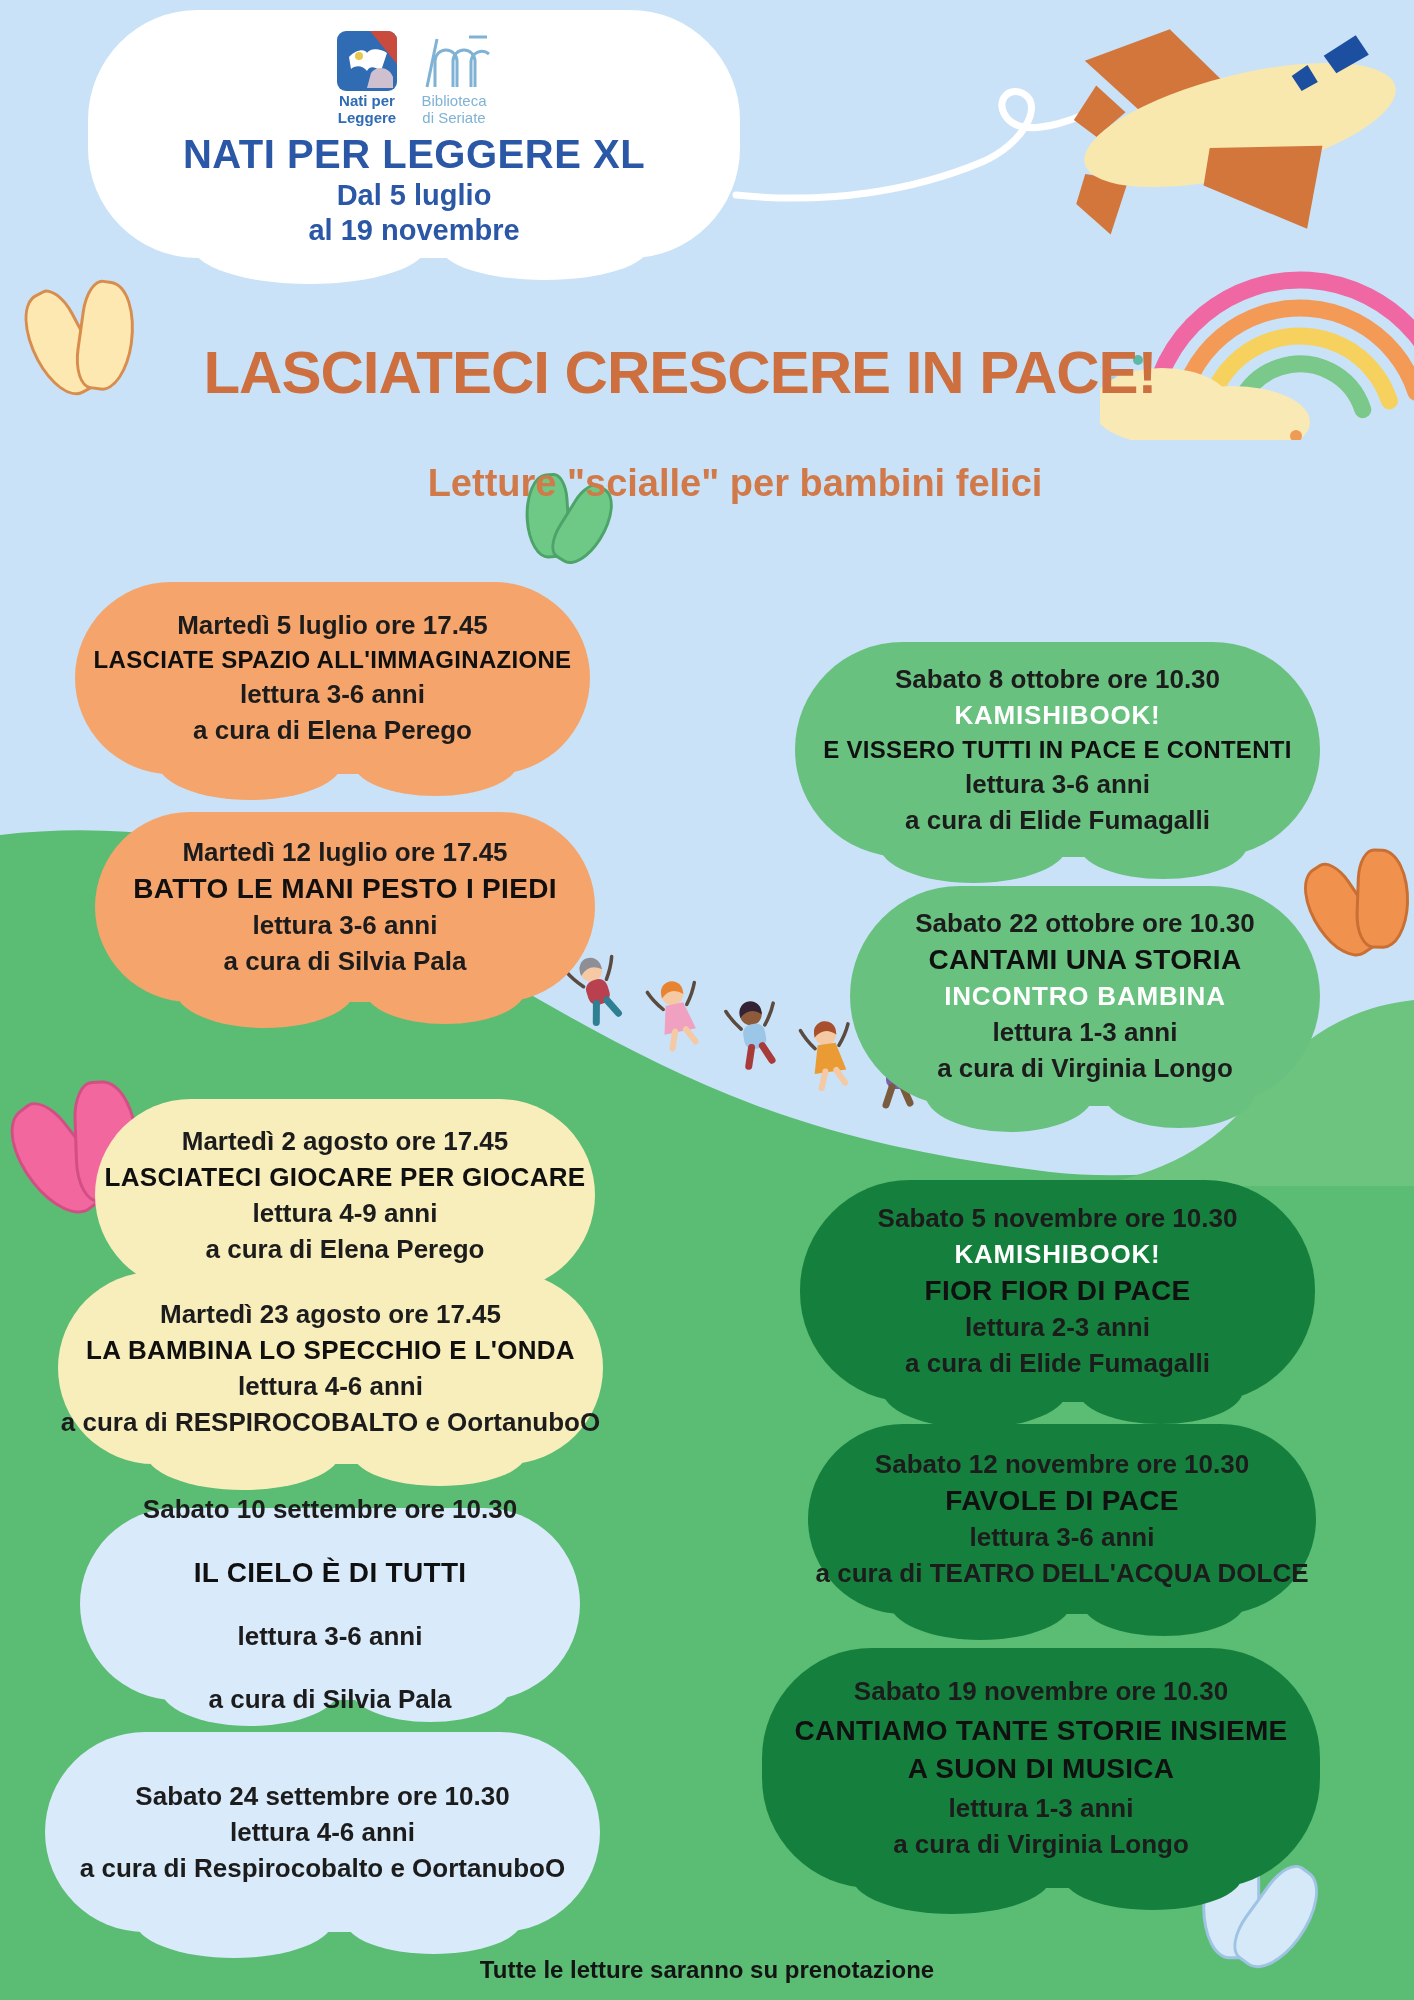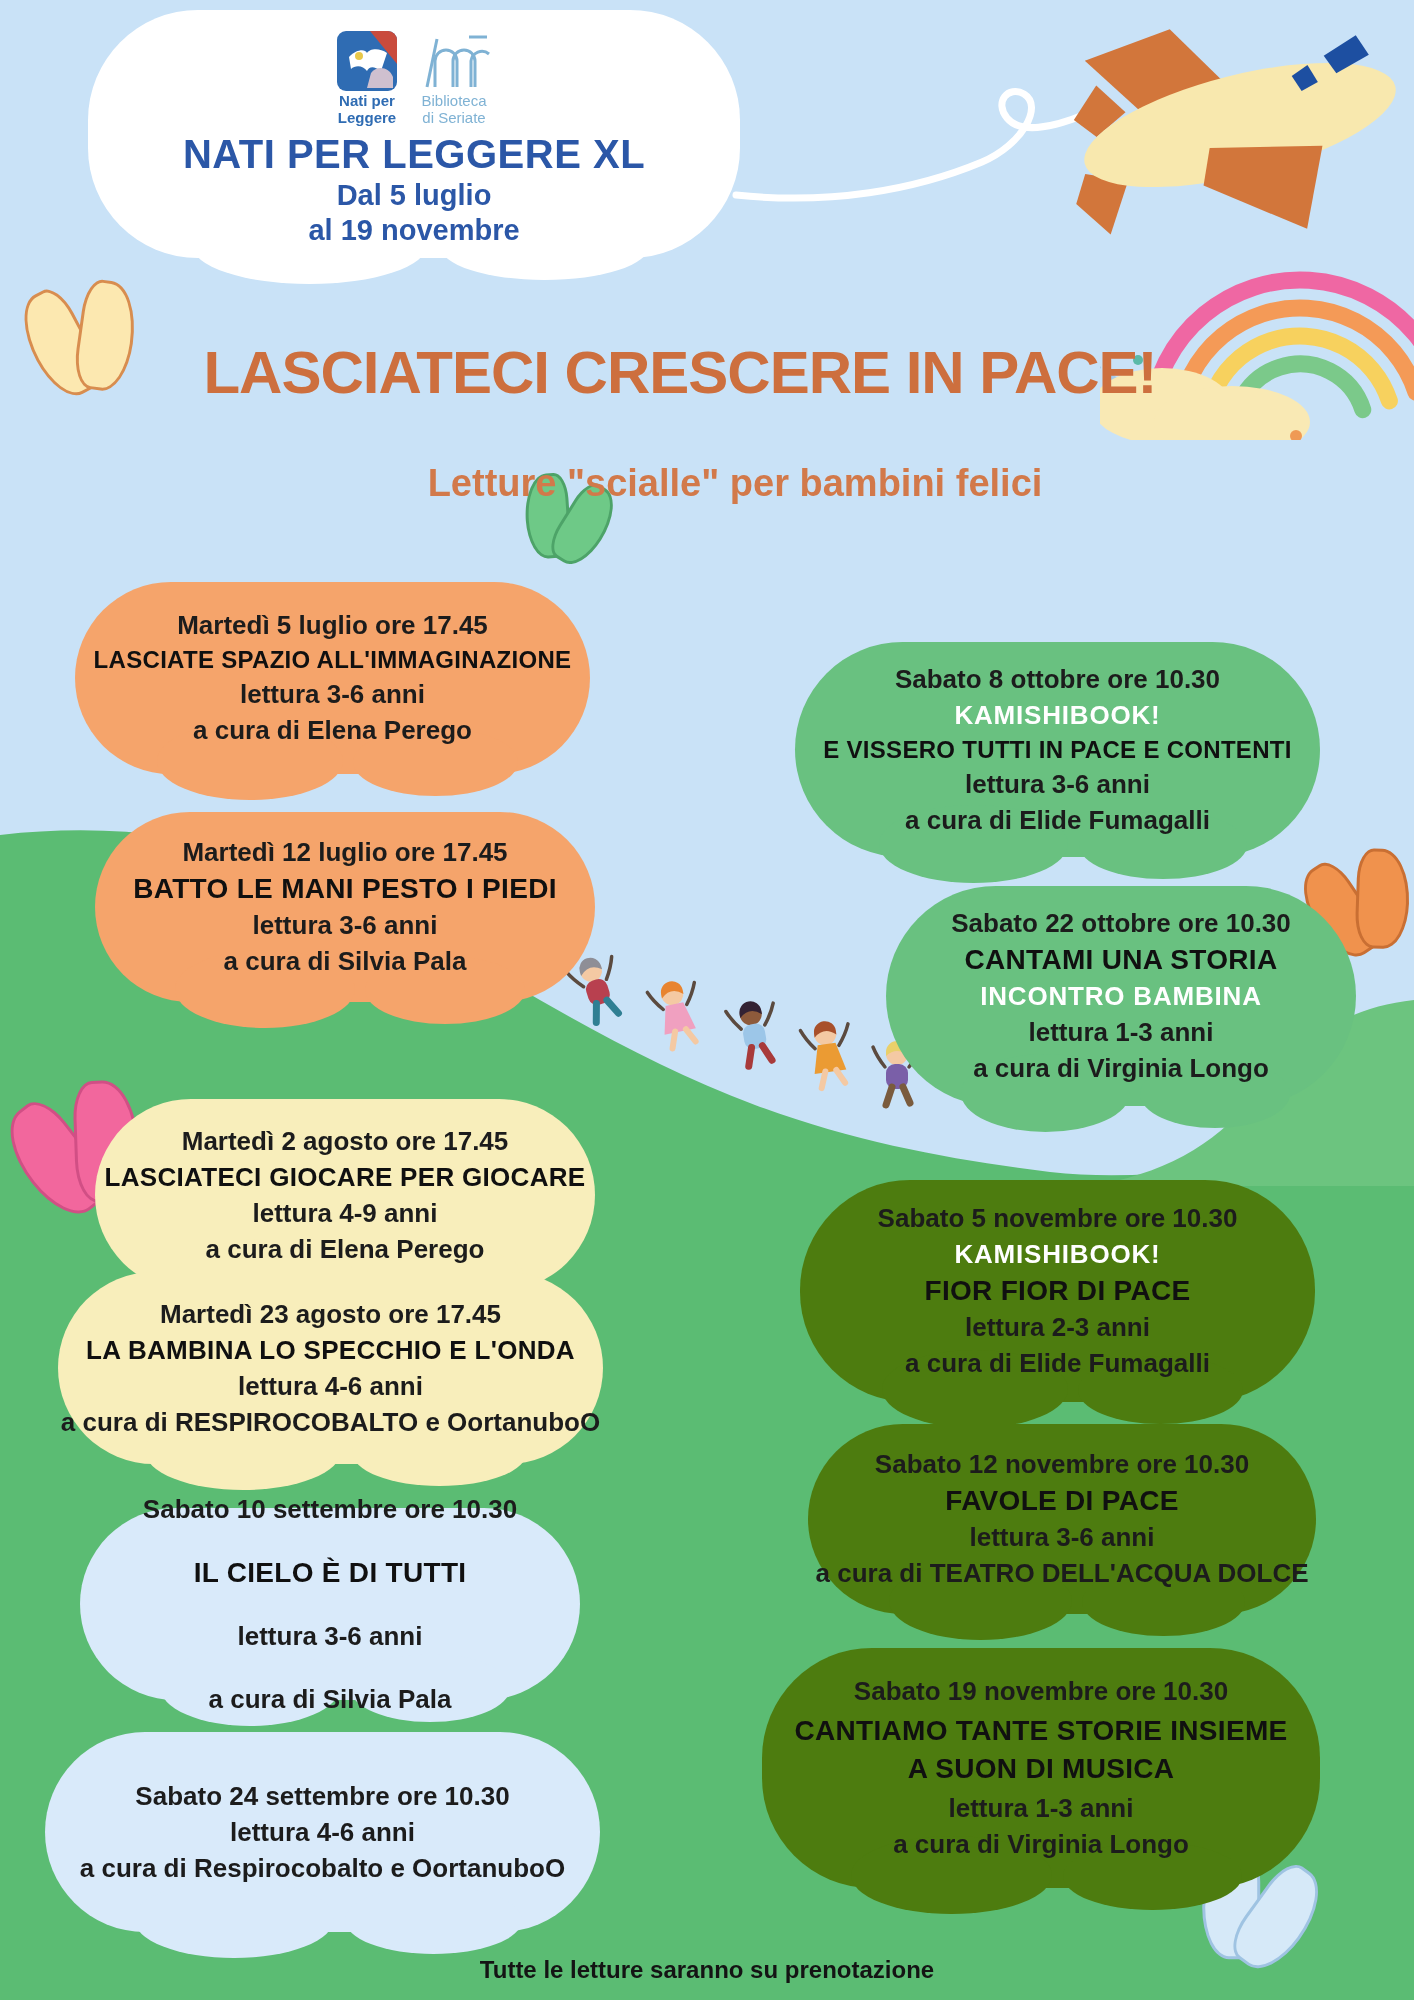--- a/index.html
+++ b/index.html
@@ -21,21 +21,21 @@
   .cloud::before,.cloud::after{
     content:"";position:absolute;background:inherit;border-radius:50%;z-index:-1;
   }
   .cloud::before{width:36%;height:78px;bottom:-26px;left:16%;}
   .cloud::after{width:32%;height:68px;bottom:-22px;right:14%;}
   .c-white {background:#ffffff;}
   .c-orange{background:#f5a46b;}
   .c-yellow{background:#f8eebb;}
   .c-blue  {background:#d9eafa;}
   .c-green {background:#69c180;}
-  .c-pink  {background:#4d7c0f;}
+  .c-pink  {background:#15803d;}
   
   .e-date {font-size:26px;font-weight:700;color:#1c1c1c;white-space:nowrap;}
   .e-title{font-size:28px;font-weight:800;color:#101010;letter-spacing:.3px;white-space:nowrap;}
   .e-title.m{font-size:26px;}
   .e-title.s{font-size:24px;}
   .e-title.wrap{white-space:normal;line-height:1.35;}
   .e-meta {font-size:26px;font-weight:700;color:#1c1c1c;white-space:nowrap;}
   .e-highlight{font-size:26px;font-weight:800;color:#ffffff;letter-spacing:.8px;white-space:nowrap;}
   
   #header-cloud{left:88px;top:10px;width:652px;height:248px;gap:2px;padding-top:26px;}
@@ -230,21 +230,21 @@
   </div>
 
   <div class="cloud c-green" style="left:795px;top:642px;width:525px;height:215px;">
     <div class="e-date">Sabato 8 ottobre ore 10.30</div>
     <div class="e-highlight">KAMISHIBOOK!</div>
     <div class="e-title s">E VISSERO TUTTI IN PACE E CONTENTI</div>
     <div class="e-meta">lettura 3-6 anni</div>
     <div class="e-meta">a cura di Elide Fumagalli</div>
   </div>
 
-  <div class="cloud c-green" style="left:886px;top:886px;width:470px;height:220px;">
+  <div class="cloud c-green" style="left:850px;top:886px;width:470px;height:220px;">
     <div class="e-date">Sabato 22 ottobre ore 10.30</div>
     <div class="e-title">CANTAMI UNA STORIA</div>
     <div class="e-highlight">INCONTRO BAMBINA</div>
     <div class="e-meta">lettura 1-3 anni</div>
     <div class="e-meta">a cura di Virginia Longo</div>
   </div>
 
   <div class="cloud c-pink" style="left:800px;top:1180px;width:515px;height:222px;">
     <div class="e-date">Sabato 5 novembre ore 10.30</div>
     <div class="e-highlight">KAMISHIBOOK!</div>

